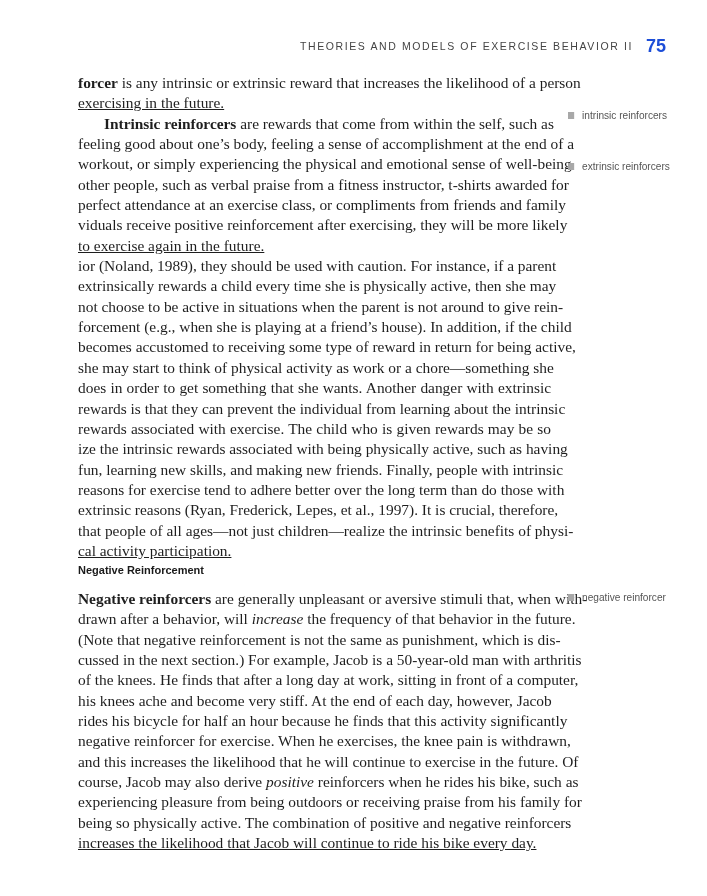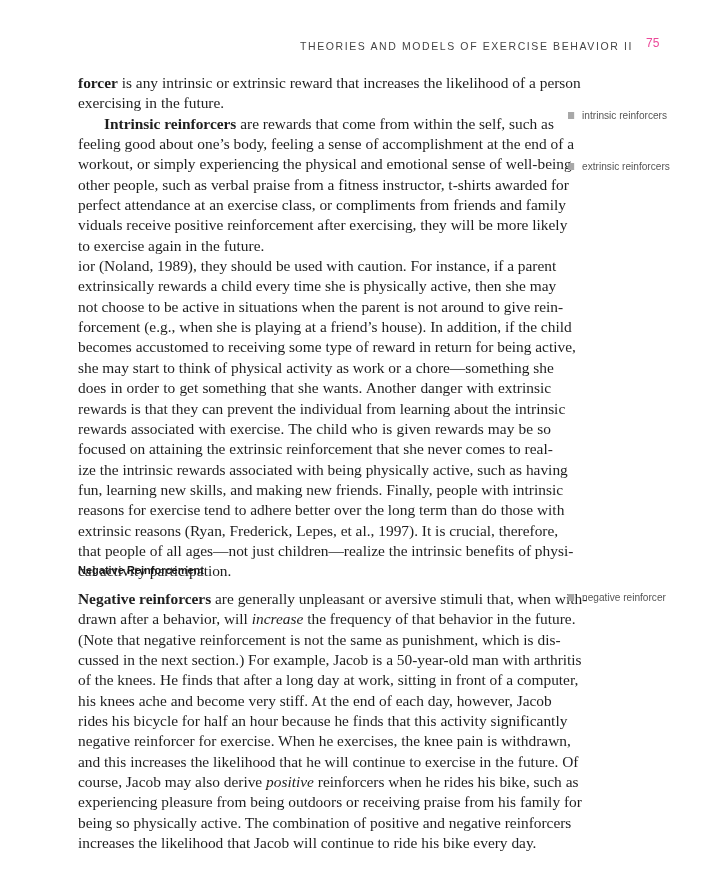--- a/index.html
+++ b/index.html
@@ -4,31 +4,31 @@
 <style>
   html, body { margin: 0; padding: 0; background: #ffffff; }
   body { width: 707px; height: 896px; position: relative; overflow: hidden; }
   .running-head {
     position: absolute; top: 40px; left: 300px; width: 340px;
     font-family: "Liberation Sans", sans-serif; font-size: 10.5px; letter-spacing: 1.6px;
     color: #444; text-align: left; white-space: nowrap;
   }
   .page-num {
     position: absolute; top: 36px; left: 646px;
-    font-family: "Liberation Sans", sans-serif; font-size: 12px; font-weight: normal; color: #ec4899;
+    font-family: "Liberation Sans", sans-serif; font-size: 18px; font-weight: bold; color: #1d4ed8;
   }
   .body-text {
     position: absolute; left: 78px; width: 473px;
     font-family: "Liberation Serif", serif; font-size: 15.4px; color: #1e1e1e;
   }
   .line {
     height: 20.35px; line-height: 20.35px; white-space: nowrap;
     text-align: justify; text-align-last: justify; overflow: visible;
   }
-  .line.last { text-align-last: left; }
+  .line.last { text-align-last: left; text-decoration: underline; }
   .line.indent { padding-left: 26px; }
   .b { font-weight: bold; }
   .i { font-style: italic; }
   .section-heading {
     position: absolute; left: 78px; top: 564px;
     font-family: "Liberation Sans", sans-serif; font-weight: bold; font-size: 11px; color: #1a1a1a;
   }
   .margin-note {
     position: absolute; left: 568px;
     font-family: "Liberation Sans", sans-serif; font-size: 11.5px; color: #555;
@@ -54,21 +54,20 @@
   <div class="line last"><span>to exercise again in the future.</span></div>
   <div class="line"><span>ior (Noland, 1989), they should be used with caution. For instance, if a parent</span></div>
   <div class="line"><span>extrinsically rewards a child every time she is physically active, then she may</span></div>
   <div class="line"><span>not choose to be active in situations when the parent is not around to give rein-</span></div>
   <div class="line"><span>forcement (e.g., when she is playing at a friend’s house). In addition, if the child</span></div>
   <div class="line"><span>becomes accustomed to receiving some type of reward in return for being active,</span></div>
   <div class="line"><span>she may start to think of physical activity as work or a chore—something she</span></div>
   <div class="line"><span>does in order to get something that she wants. Another danger with extrinsic</span></div>
   <div class="line"><span>rewards is that they can prevent the individual from learning about the intrinsic</span></div>
   <div class="line"><span>rewards associated with exercise. The child who is given rewards may be so</span></div>
-  <div class="line"><span>focused on attaining the extrinsic reinforcement that she never comes to real-</span></div>
   <div class="line"><span>ize the intrinsic rewards associated with being physically active, such as having</span></div>
   <div class="line"><span>fun, learning new skills, and making new friends. Finally, people with intrinsic</span></div>
   <div class="line"><span>reasons for exercise tend to adhere better over the long term than do those with</span></div>
   <div class="line"><span>extrinsic reasons (Ryan, Frederick, Lepes, et al., 1997). It is crucial, therefore,</span></div>
   <div class="line"><span>that people of all ages—not just children—realize the intrinsic benefits of physi-</span></div>
   <div class="line last"><span>cal activity participation.</span></div>
 </div>
 
 <div class="section-heading">Negative Reinforcement</div>
 

